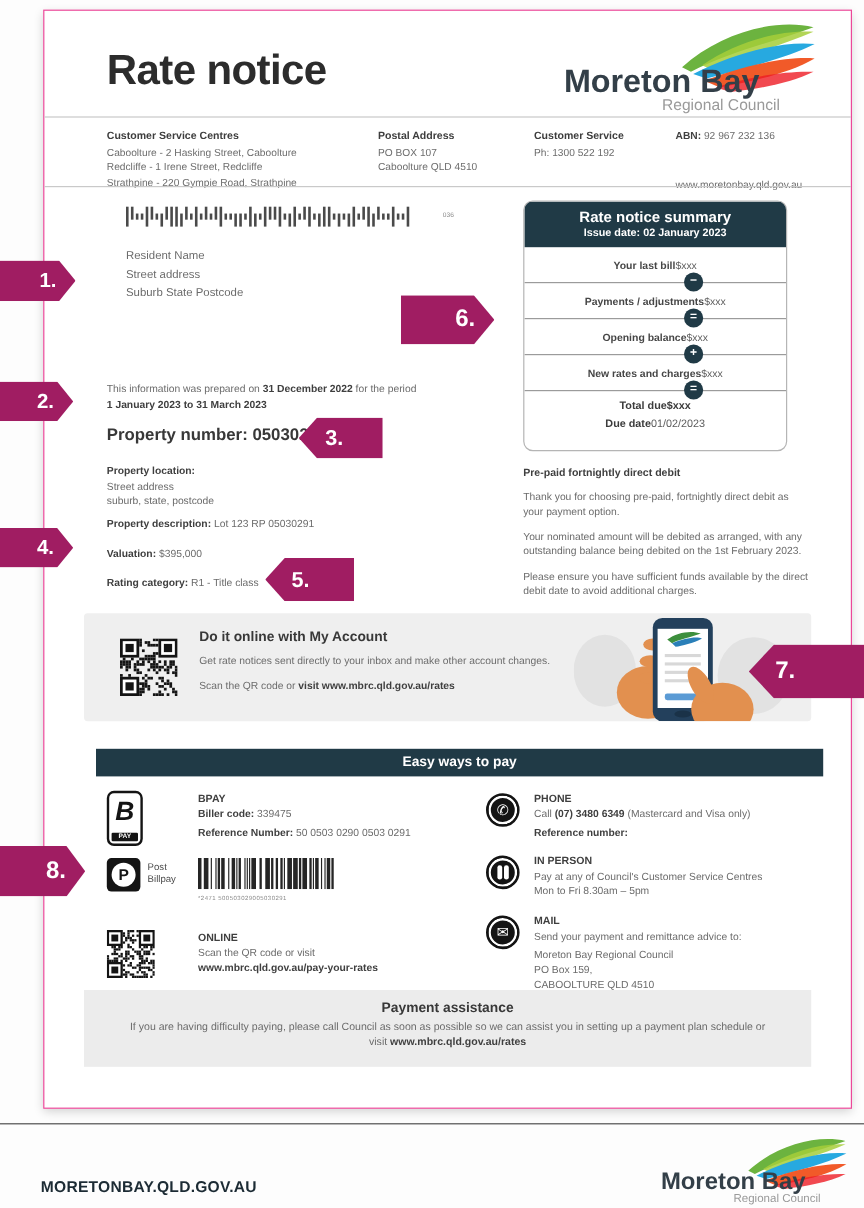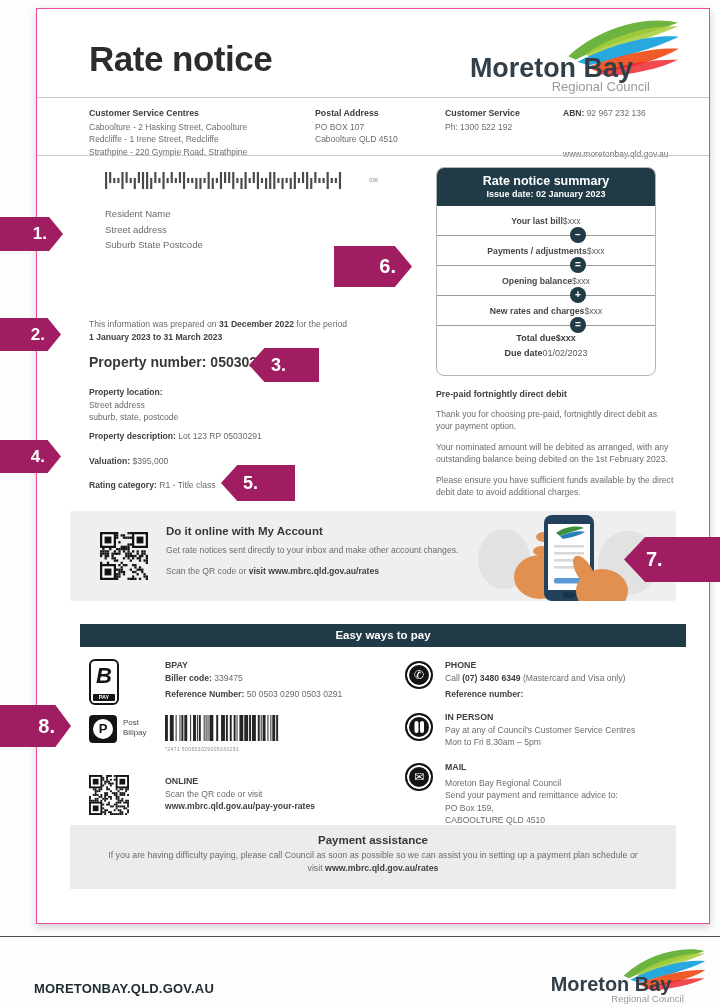--- a/index.html
+++ b/index.html
@@ -699,22 +699,22 @@
         <h5>IN PERSON</h5>
         <div>Pay at any of Council's Customer Service Centres</div>
         <div>Mon to Fri 8.30am – 5pm</div>
       </div>
     </div>
 
     <div class="pay-item" style="left:368px;top:752px;width:280px;height:64px">
       <div class="icon-circle"><span>✉</span></div>
       <div class="pay-text" style="left:40px;width:240px">
         <h5>MAIL</h5>
+        <div>Send your payment and remittance advice to:</div>
         <div style="margin-top:3px">Moreton Bay Regional Council</div>
-        <div>Send your payment and remittance advice to:</div>
         <div>PO Box 159,</div>
         <div>CABOOLTURE QLD 4510</div>
       </div>
     </div>
 
     <div class="assist">
       <h3>Payment assistance</h3>
       <p><span>If you are having difficulty paying, please call Council as soon as possible so we can assist you in setting up a payment plan schedule or visit </span><span class="b">www.mbrc.qld.gov.au/rates</span></p>
     </div>
   </div>

